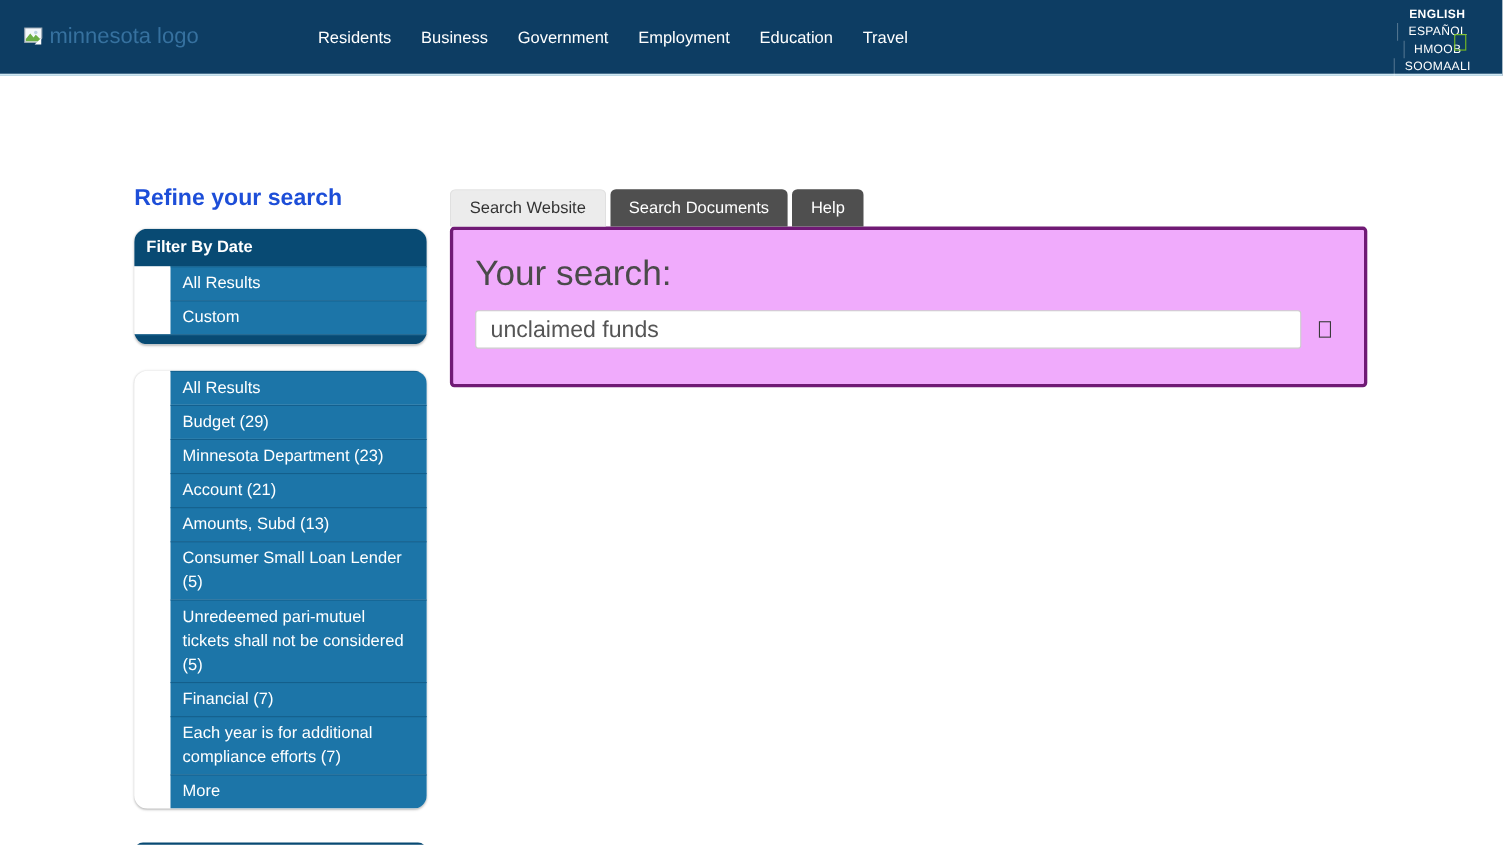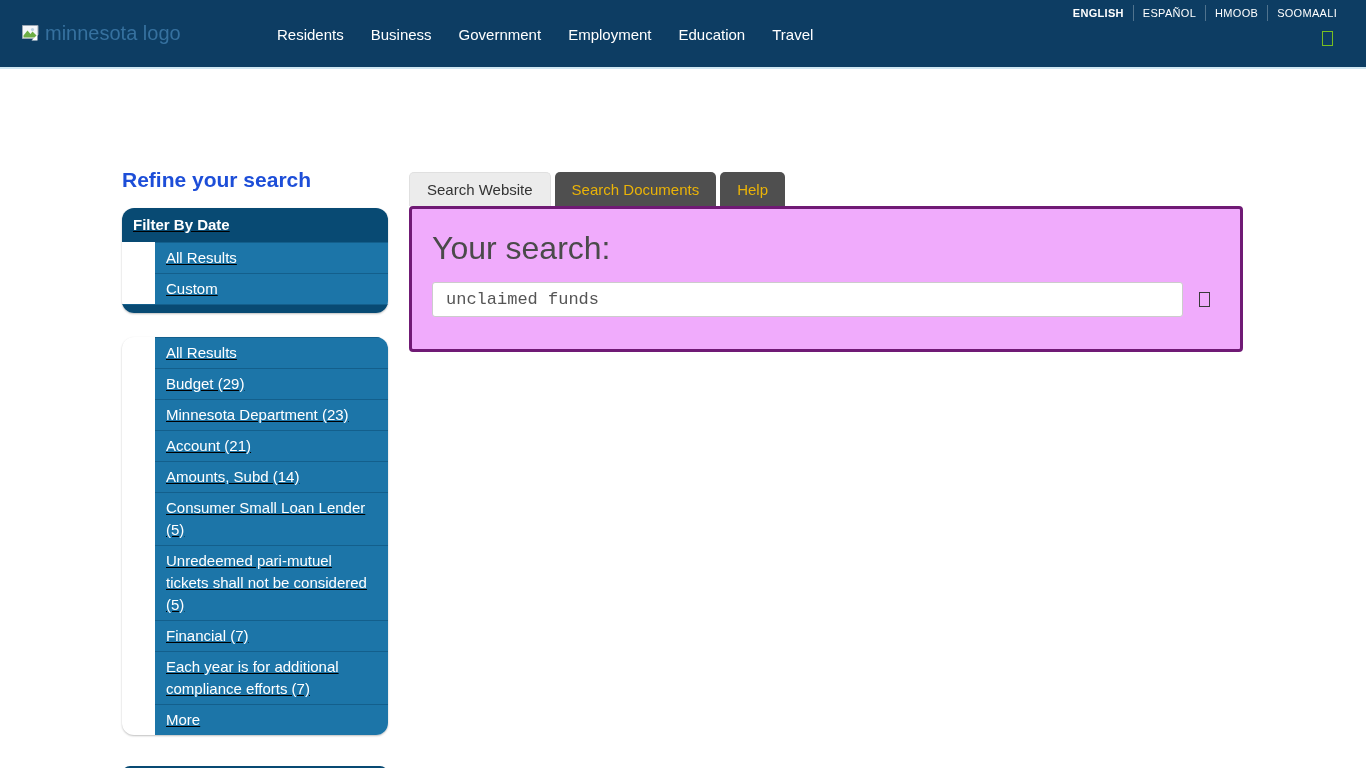--- a/index.html
+++ b/index.html
@@ -7,58 +7,58 @@
     font-family: "Liberation Sans", sans-serif; }
   #stage { position: relative; width: 1366px; height: 768px; background: #fff; }
 
   
   .navbar { position: absolute; left: 0; top: 0; width: 1366px; height: 69px;
     background: #0d3d63; border-bottom: 2px solid #cfe7f2; }
   .logo-link { position: absolute; left: 20px; top: 22px; display: flex; align-items: center;
     gap: 4px; text-decoration: none; cursor: pointer; }
   .broken-img { width: 21px; height: 21px; flex: 0 0 auto; }
   .logo-alt { color: #36719f; font-size: 20px; }
-  .main-nav { position: absolute; left: 267px; top: 0; height: 69px; display: flex;
+  .main-nav { position: absolute; left: 279px; top: 0; height: 69px; display: flex;
     align-items: center; gap: 0; }
   .main-nav a { color: #ffffff; font-size: 15px; text-decoration: none; padding: 6px 10px;
     margin-right: 7px; cursor: pointer; white-space: nowrap; }
-  .lang-bar { position: absolute; right: 20px; top: 5px; display: flex; align-items: flex-end; }
+  .lang-bar { position: absolute; right: 20px; top: 5px; display: flex; align-items: center; flex-direction: column; }
   .lang-bar a { color: #ffffff; font-size: 11px; letter-spacing: 0.3px; text-decoration: none;
     padding: 2px 9px; cursor: pointer; border-left: 1px solid rgba(255,255,255,0.28); }
   .lang-bar a:first-child { border-left: none; font-weight: bold; }
   .nav-search-box { position: absolute; right: 33px; top: 31px; width: 11px; height: 15px;
     border: 1px solid #78be21; cursor: pointer; }
 
   
   .sidebar { position: absolute; left: 122px; top: 168px; width: 266px; }
   .refine-title { font-size: 21px; color: #1d4ed8; margin-bottom: 16px; }
   .filter-panel { border-radius: 12px; overflow: hidden; margin-bottom: 24px;
-    box-shadow: 0 1px 2px rgba(0,0,0,0.25); text-decoration: underline; }
+    box-shadow: 0 1px 2px rgba(0,0,0,0.25); }
   .filter-header { background: #084a73; color: #ffffff; font-weight: bold; font-size: 15px;
     padding: 6px 11px; line-height: 22px; }
   .filter-item { background: #1c75a8; color: #ffffff; font-size: 15px; line-height: 22px;
     padding: 4px 11px; border-top: 1px solid #135f8c; cursor: pointer; display: block; margin-left: 33px; }
   .filter-cap { background: #084a73; height: 9px; border-top: 1px solid #135f8c; }
   .panel-partial { position: absolute; left: 122px; top: 766px; width: 266px; height: 8px;
     background: #084a73; border-radius: 8px 8px 0 0; }
 
   
   .main { position: absolute; left: 409px; top: 172px; width: 938px; }
   .tab-row { display: flex; height: 34px; }
   .tab { border-radius: 5px 5px 0 0; margin-right: 4px; padding: 0 17px; font-size: 15px;
     display: flex; align-items: center; cursor: pointer; white-space: nowrap; }
-  .tab.inactive { background: #4f4f4f; color: #eab308; }
+  .tab.inactive { background: #4f4f4f; color: #ffffff; }
   .tab.active { background: #ececec; color: #333333; border: 1px solid #e0e0e0;
     border-bottom: none; }
   .search-panel { background: #f0abfc; border: 3px solid #701a75; border-radius: 4px;
     width: 834px; height: 146px; padding: 21px 20px 0 20px; }
   .your-search { font-size: 32px; color: #4a4a4a; font-weight: 400; }
   .search-row { margin-top: 15px; display: flex; align-items: center; }
   .search-input { width: 751px; height: 35px; border: 1px solid #cccccc; border-radius: 3px;
-    background: #ffffff; font-family: Liberation Mono, monospace; font-size: 17px;
+    background: #ffffff; font-family: Liberation Sans, sans-serif; font-size: 21px;
     color: #555555; padding: 0 13px; outline: none; }
   .submit-box { width: 11px; height: 15px; border: 1px solid #3a3a3a; margin-left: 16px;
     cursor: pointer; flex: 0 0 auto; }
 </style>
 </head>
 <body>
 
 <div id="stage">
 
   <div class="navbar">
@@ -101,21 +101,21 @@
       <a class="filter-item">All Results</a>
       <a class="filter-item">Custom</a>
       <div class="filter-cap"></div>
     </div>
 
     <div class="filter-panel">
       <a class="filter-item">All Results</a>
       <a class="filter-item">Budget (29)</a>
       <a class="filter-item">Minnesota Department (23)</a>
       <a class="filter-item">Account (21)</a>
-      <a class="filter-item">Amounts, Subd (14)</a>
+      <a class="filter-item">Amounts, Subd (13)</a>
       <a class="filter-item">Consumer Small Loan Lender (5)</a>
       <a class="filter-item">Unredeemed pari-mutuel tickets shall not be considered (5)</a>
       <a class="filter-item">Financial (7)</a>
       <a class="filter-item">Each year is for additional compliance efforts (7)</a>
       <a class="filter-item">More</a>
 
     </div>
   </aside>
 
   <main class="main">

